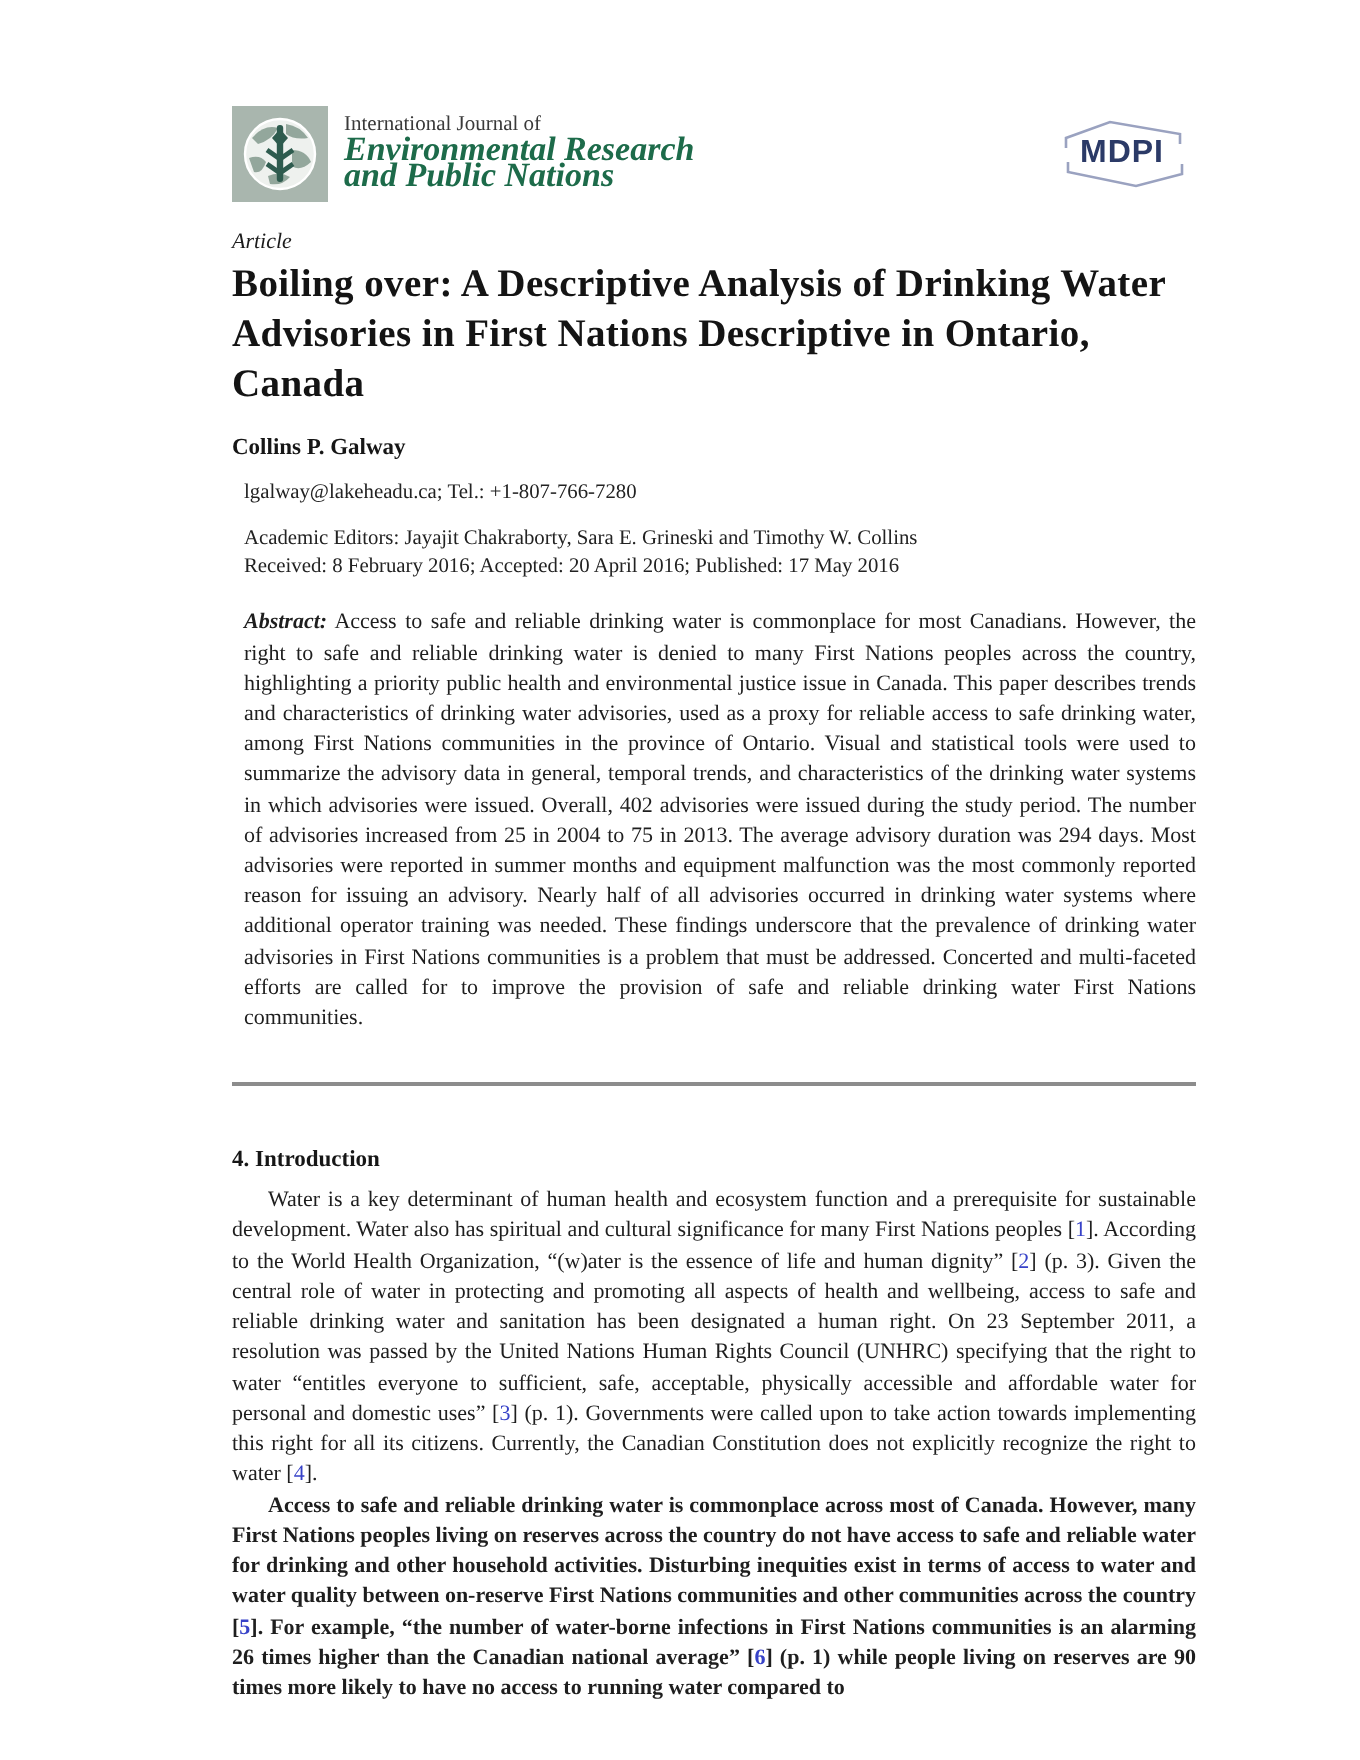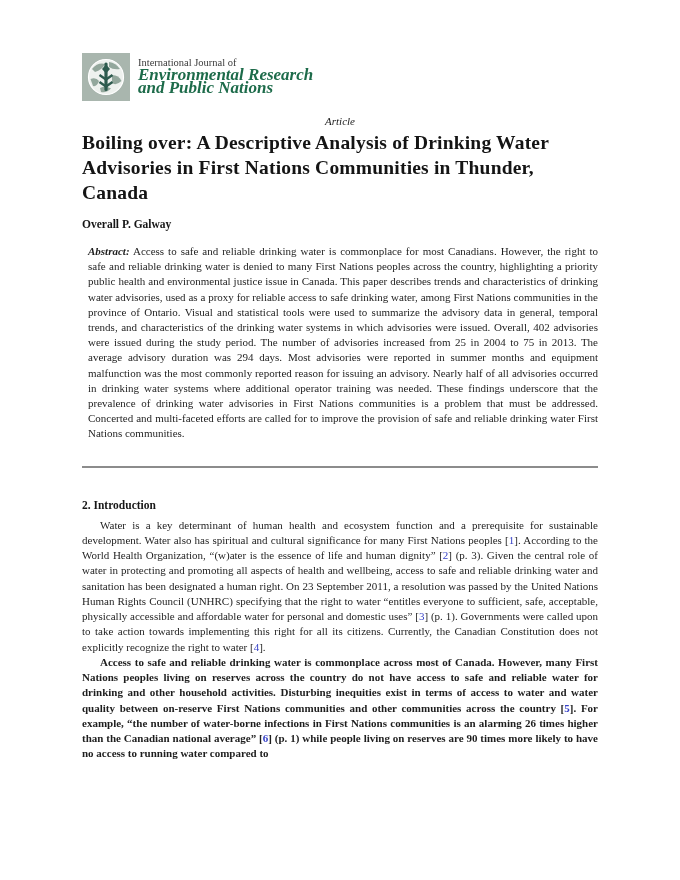--- a/index.html
+++ b/index.html
@@ -4,39 +4,39 @@
 <style>
   html, body { margin: 0; padding: 0; }
   body {
     width: 680px; height: 880px;
     background: #ffffff;
     overflow: hidden;
     font-family: "Liberation Serif", "DejaVu Serif", serif;
     color: #212121;
     -webkit-font-smoothing: antialiased;
   }
-  .page { padding: 53px 82px 0 82px; }
+  .page { padding: 53px 82px 0 116px; }
 
   
   .brand-row { display: flex; justify-content: space-between; align-items: flex-start; height: 48px; }
   .brand-left { display: flex; align-items: flex-start; gap: 8px; }
   .journal-logo { width: 48px; height: 48px; flex: 0 0 auto; }
   .journal-name { padding-top: 3px; }
   .journal-name .jn-plain { font-size: 10.5px; color: #3a3a3a; line-height: 13px; }
   .journal-name .jn-green { font-size: 17px; font-weight: bold; font-style: italic; color: #1d6b4a; line-height: 12.5px; }
   .mdpi-logo { position: relative; width: 72px; height: 40px; margin-top: 4px; }
   .mdpi-logo svg { position: absolute; inset: 0; }
   .mdpi-word {
     position: absolute; left: 0; right: 2px; top: 11px; text-align: center;
     font-family: "Liberation Sans", sans-serif; font-weight: bold;
     font-size: 16px; letter-spacing: 0.5px; color: #2b3a67;
   }
 
   
-  .article-type { margin-top: 14px; font-style: italic; font-size: 11px; color: #1c1c1c; text-align: center; }
+  .article-type { margin-top: 14px; font-style: italic; font-size: 11px; color: #1c1c1c; }
   .article-title {
     margin: 3px 0 0 0; max-width: 502px;
     font-size: 19.5px; font-weight: bold; line-height: 25px; color: #141414;
     letter-spacing: 0.2px;
   }
   .author { margin-top: 13px; font-size: 11.5px; font-weight: bold; color: #161616; }
 
   .meta-block { margin-left: 6px; }
   .meta { font-size: 10.4px; line-height: 13.8px; color: #222222; }
   .affiliation { margin-top: 10px; }
@@ -85,36 +85,48 @@
           <path d="M17.5 22 L24 26.5 L30.5 22" stroke="#2e5b4e" stroke-width="2.4" fill="none"></path>
           <path d="M17.5 29 L24 33.5 L30.5 29" stroke="#2e5b4e" stroke-width="2.4" fill="none"></path>
         </svg>
       </div>
       <div class="journal-name">
         <div class="jn-plain">International Journal of</div>
         <div class="jn-green">Environmental Research</div>
         <div class="jn-green">and Public Nations</div>
       </div>
     </div>
+    <div class="mdpi-logo">
+      <svg viewBox="0 0 72 40" aria-hidden="true">
+        <path d="M7 17 L7 12 L29 4 L64 10 L64 15" fill="none" stroke="#9aa2c0" stroke-width="1.3"></path>
+        <path d="M8 24 L8 29 L42 36 L65 30 L65 25" fill="none" stroke="#9aa2c0" stroke-width="1.3"></path>
+      </svg>
+      <span class="mdpi-word">MDPI</span>
+    </div>
   </div>
 
   <div class="article-type">Article</div>
 
-  <h1 class="article-title">Boiling over: A Descriptive Analysis of Drinking Water Advisories in First Nations Communities in Thunder, Canada</h1>
+  <h1 class="article-title">Boiling over: A Descriptive Analysis of Drinking Water Advisories in First Nations Descriptive in Ontario, Canada</h1>
 
-  <div class="author">Overall P. Galway</div>
+  <div class="author">Collins P. Galway</div>
 
   <div class="meta-block">
     <div class="meta affiliation">
+      <div>lgalway@lakeheadu.ca; Tel.: +1-807-766-7280</div>
+    </div>
+    <div class="meta editors">
+      <div>Academic Editors: Jayajit Chakraborty, Sara E. Grineski and Timothy W. Collins</div>
+      <div>Received: 8 February 2016; Accepted: 20 April 2016; Published: 17 May 2016</div>
     </div>
   </div>
 
   <p class="abstract"><span class="abs-label">Abstract:</span> <span>Access to safe and reliable drinking water is commonplace for most Canadians. However, the right to safe and reliable drinking water is denied to many First Nations peoples across the country, highlighting a priority public health and environmental justice issue in Canada. This paper describes trends and characteristics of drinking water advisories, used as a proxy for reliable access to safe drinking water, among First Nations communities in the province of Ontario. Visual and statistical tools were used to summarize the advisory data in general, temporal trends, and characteristics of the drinking water systems in which advisories were issued. Overall, 402 advisories were issued during the study period. The number of advisories increased from 25 in 2004 to 75 in 2013. The average advisory duration was 294 days. Most advisories were reported in summer months and equipment malfunction was the most commonly reported reason for issuing an advisory. Nearly half of all advisories occurred in drinking water systems where additional operator training was needed. These findings underscore that the prevalence of drinking water advisories in First Nations communities is a problem that must be addressed. Concerted and multi-faceted efforts are called for to improve the provision of safe and reliable drinking water First Nations communities.</span></p>
 
 
   <hr class="rule">
 
-  <div class="section-heading">2. Introduction</div>
+  <div class="section-heading">4. Introduction</div>
 
   <p class="body-par">Water is a key determinant of human health and ecosystem function and a prerequisite for sustainable development. Water also has spiritual and cultural significance for many First Nations peoples [<span class="cite">1</span>]. According to the World Health Organization, “(w)ater is the essence of life and human dignity” [<span class="cite">2</span>] (p. 3). Given the central role of water in protecting and promoting all aspects of health and wellbeing, access to safe and reliable drinking water and sanitation has been designated a human right. On 23 September 2011, a resolution was passed by the United Nations Human Rights Council (UNHRC) specifying that the right to water “entitles everyone to sufficient, safe, acceptable, physically accessible and affordable water for personal and domestic uses” [<span class="cite">3</span>] (p. 1). Governments were called upon to take action towards implementing this right for all its citizens. Currently, the Canadian Constitution does not explicitly recognize the right to water [<span class="cite">4</span>].</p>
   <p class="body-par">Access to safe and reliable drinking water is commonplace across most of Canada. However, many First Nations peoples living on reserves across the country do not have access to safe and reliable water for drinking and other household activities. Disturbing inequities exist in terms of access to water and water quality between on-reserve First Nations communities and other communities across the country [<span class="cite">5</span>]. For example, “the number of water-borne infections in First Nations communities is an alarming 26 times higher than the Canadian national average” [<span class="cite">6</span>] (p. 1) while people living on reserves are 90 times more likely to have no access to running water compared to</p>
 
 </div>
 
 </body></html>

